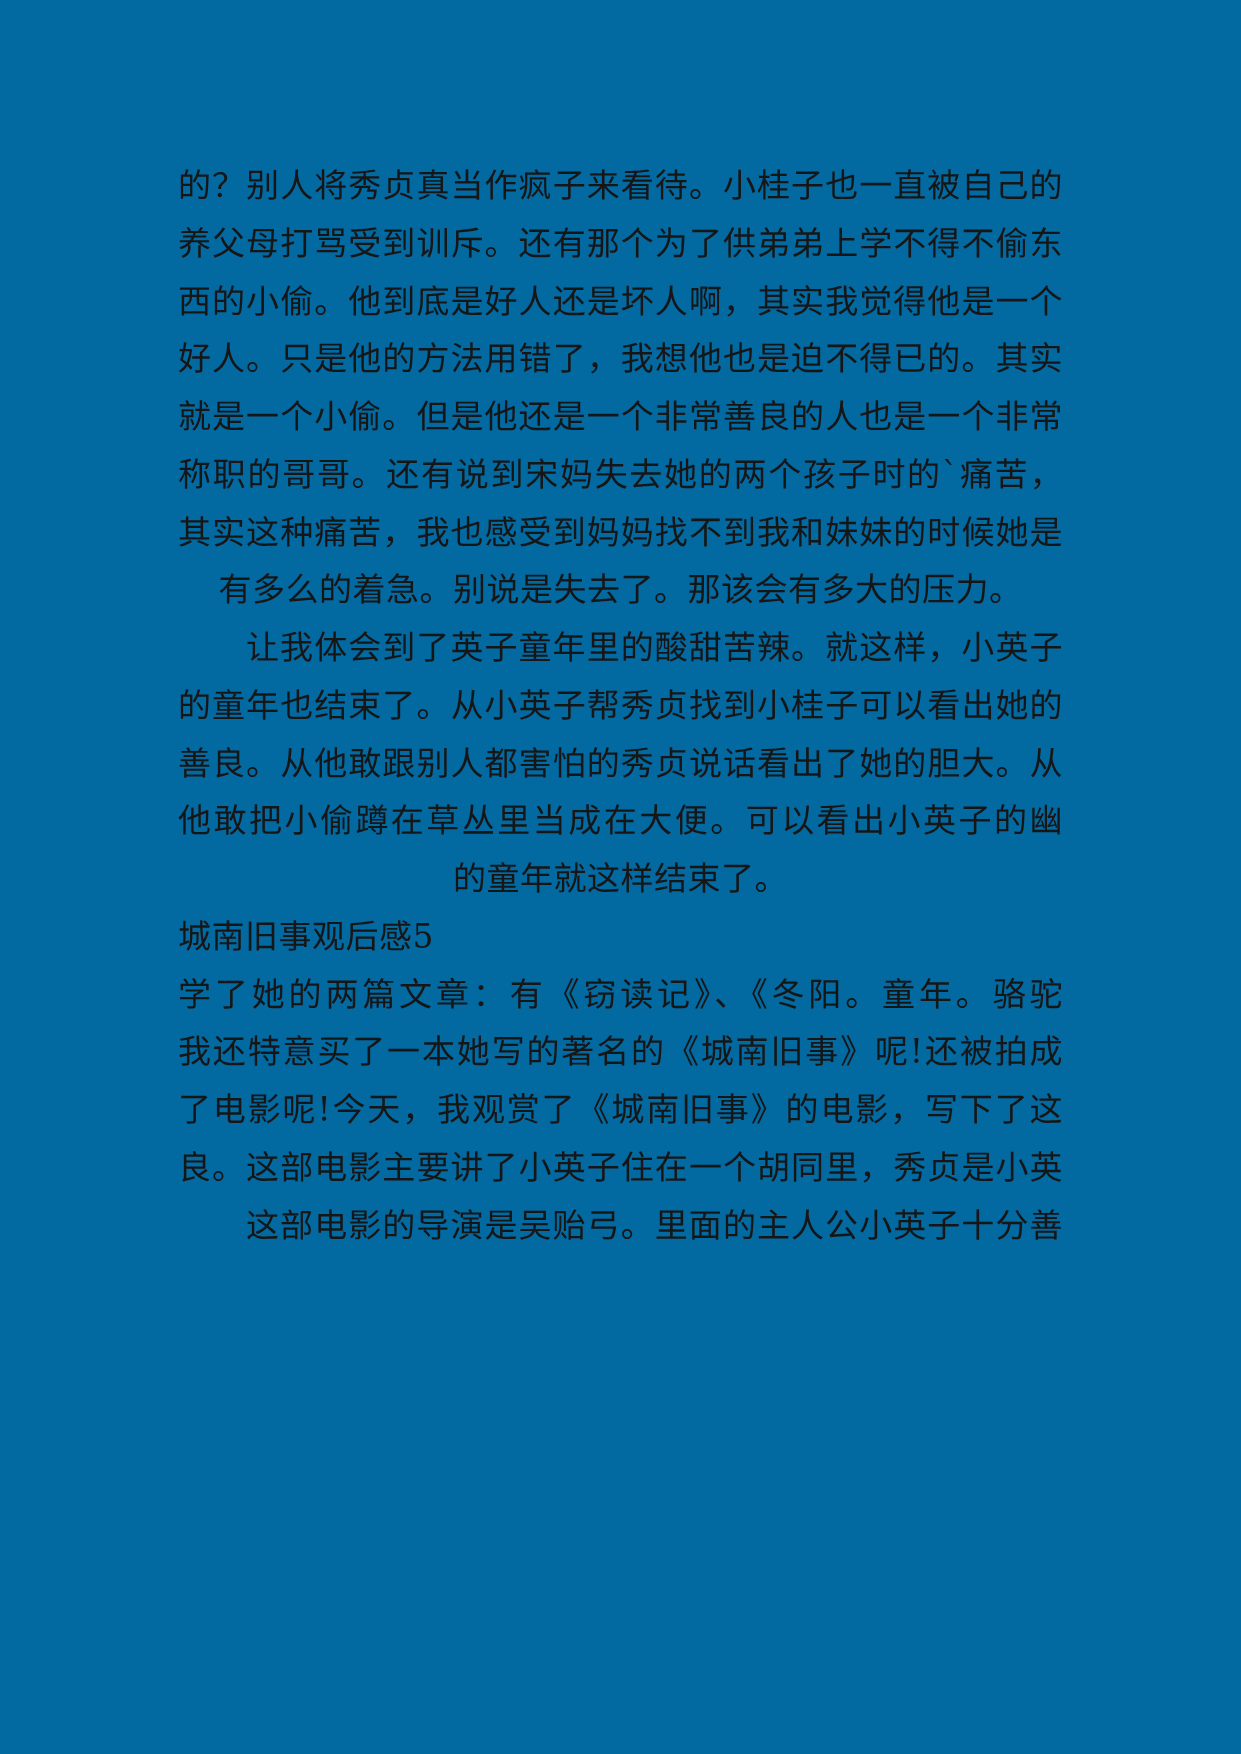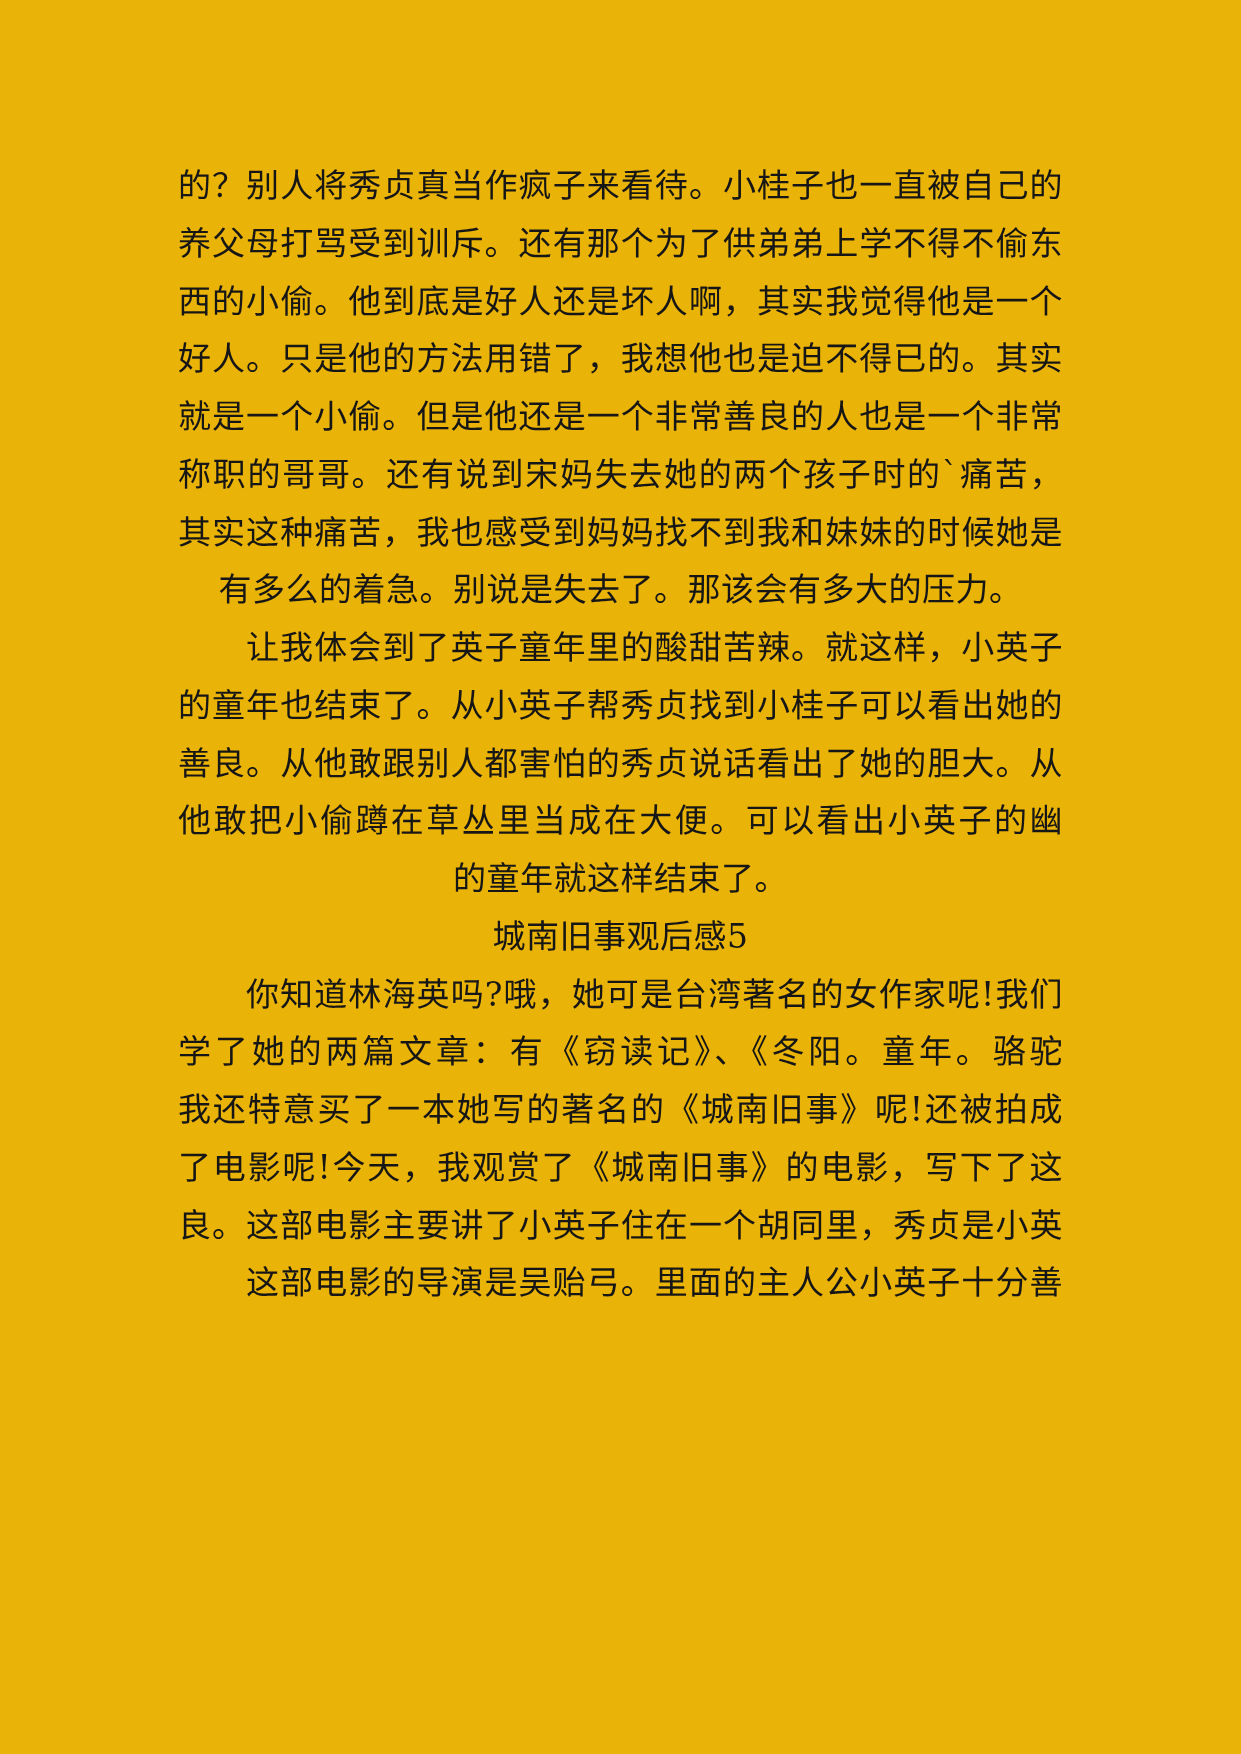--- a/index.html
+++ b/index.html
@@ -32,27 +32,27 @@
   }
   .line.just {
     text-align: justify;
     text-align-last: justify;
     text-justify: inter-character;
   }
   .line.indent {
     text-indent: 68px;
   }
   .section.heading .line {
-    text-align: center;
+    text-align: left;
   }
 </style>
 </head>
 <body>
 
-<div class="page" style="background: #eab308; color: rgb(22, 22, 22);">
+<div class="page" style="background: #0369a1; color: rgb(22, 22, 22);">
   <div class="doc">
       <div class="section paragraph">
         <div class="line just">的？别人将秀贞真当作疯子来看待。小桂子也一直被自己的</div>
         <div class="line just">养父母打骂受到训斥。还有那个为了供弟弟上学不得不偷东</div>
         <div class="line just">西的小偷。他到底是好人还是坏人啊，其实我觉得他是一个</div>
         <div class="line just">好人。只是他的方法用错了，我想他也是迫不得已的。其实</div>
         <div class="line just">就是一个小偷。但是他还是一个非常善良的人也是一个非常</div>
         <div class="line just">称职的哥哥。还有说到宋妈失去她的两个孩子时的`痛苦，</div>
         <div class="line just">其实这种痛苦，我也感受到妈妈找不到我和妹妹的时候她是</div>
         <div class="line">有多么的着急。别说是失去了。那该会有多大的压力。</div>
@@ -61,21 +61,20 @@
         <div class="line just indent">让我体会到了英子童年里的酸甜苦辣。就这样，小英子</div>
         <div class="line just">的童年也结束了。从小英子帮秀贞找到小桂子可以看出她的</div>
         <div class="line just">善良。从他敢跟别人都害怕的秀贞说话看出了她的胆大。从</div>
         <div class="line just">他敢把小偷蹲在草丛里当成在大便。可以看出小英子的幽默。</div>
         <div class="line">的童年就这样结束了。</div>
       </div>
       <div class="section heading">
         <div class="line">城南旧事观后感5</div>
       </div>
       <div class="section paragraph">
-        <div class="line just indent">你知道林海英吗?哦，她可是台湾著名的女作家呢!我们</div>
         <div class="line just">学了她的两篇文章：有《窃读记》、《冬阳。童年。骆驼队》。</div>
         <div class="line just">我还特意买了一本她写的著名的《城南旧事》呢!还被拍成</div>
         <div class="line just">了电影呢!今天，我观赏了《城南旧事》的电影，写下了这</div>
       </div>
       <div class="section paragraph">
         <div class="line just">良。这部电影主要讲了小英子住在一个胡同里，秀贞是小英</div>
         <div class="line just indent">这部电影的导演是吴贻弓。里面的主人公小英子十分善</div>
       </div>
     </div>
 </div>

